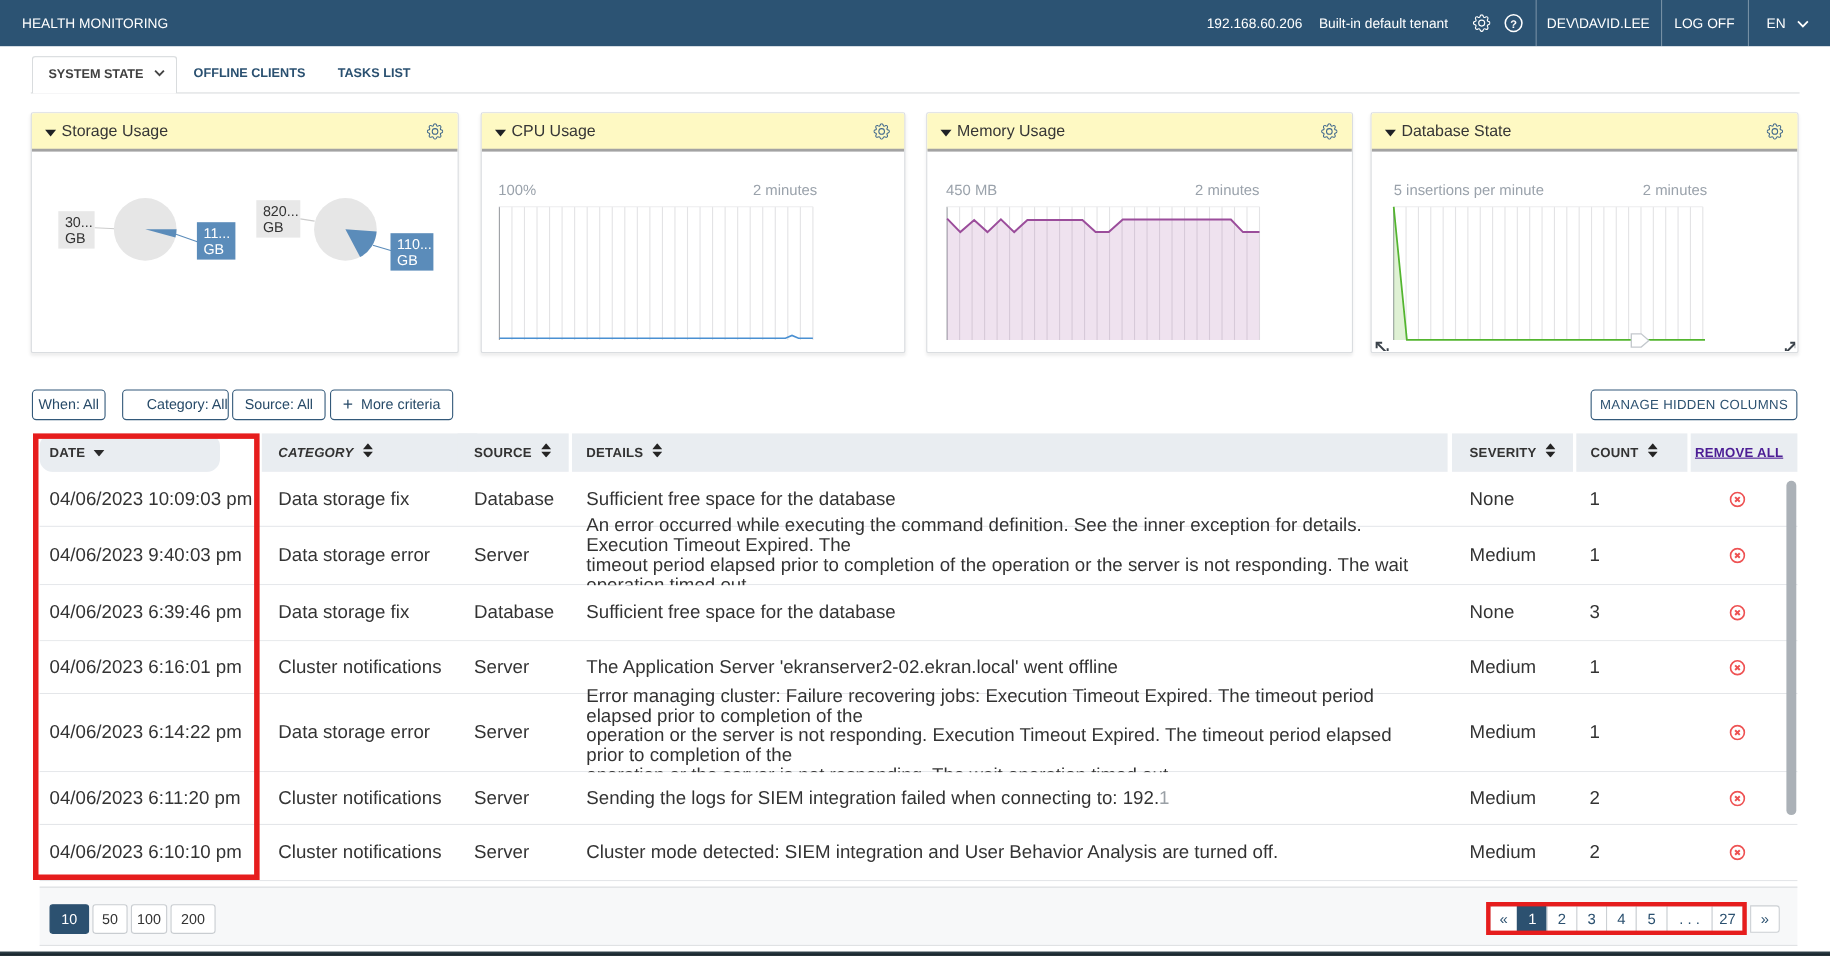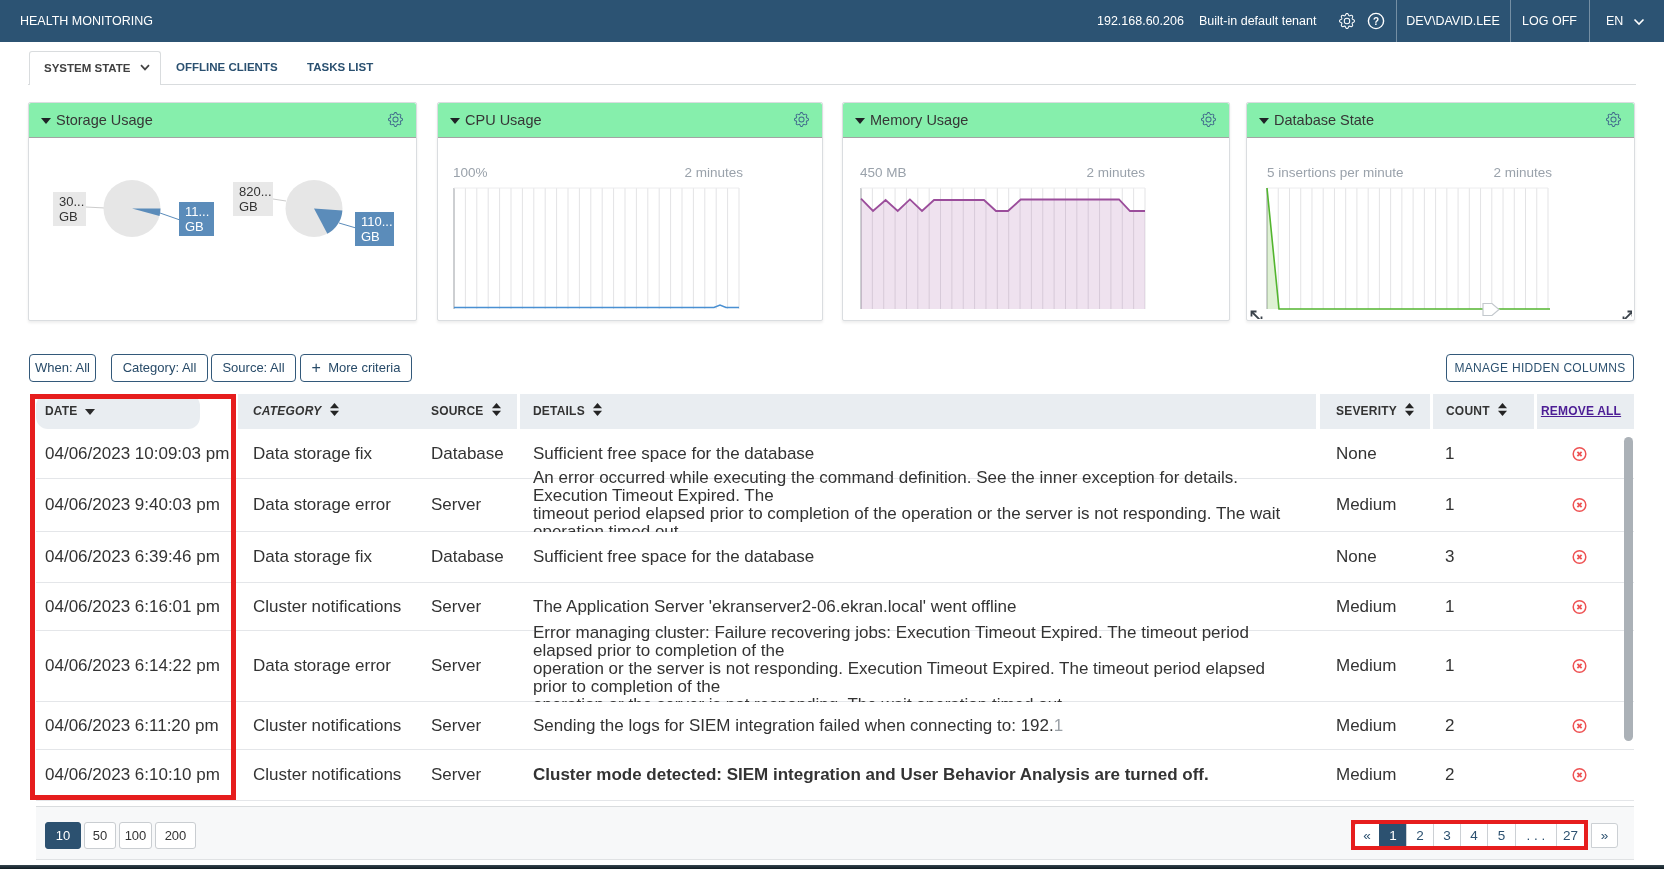--- a/index.html
+++ b/index.html
@@ -11,21 +11,21 @@
 #topbar .item { position:absolute; top:0; line-height:42px; white-space:nowrap; }
 #topbar .divider { position:absolute; top:0; width:1px; height:42px; background:rgba(255,255,255,0.35); }
 
 
 .tab-line { position:absolute; left:28px; top:84px; width:1608px; height:1px; background:#d9dcde; }
 .tab-active { position:absolute; left:29px; top:51px; width:132px; height:34px; background:#fff; border:1px solid #d9dcde; border-bottom:none; border-radius:3px 3px 0 0; z-index:2; font-size:11.5px; font-weight:bold; color:#404040; line-height:33px; padding-left:14px; }
 .tab { position:absolute; top:51px; height:34px; line-height:33px; font-size:11.5px; font-weight:bold; color:#2a5070; }
 
 
 .card { position:absolute; top:102px; width:389px; height:219px; background:#fff; border:1px solid #dadde0; border-radius:2px; box-shadow:0 2px 3px rgba(0,0,0,.07); }
-.card-h { position:absolute; left:0; top:0; right:0; height:35px; background:#86efac; border-bottom:1px solid #a3a3a3; border-radius:2px 2px 0 0; }
+.card-h { position:absolute; left:0; top:0; right:0; height:35px; background:#fef9c3; border-bottom:3px solid #a3a3a3; border-radius:2px 2px 0 0; }
 .card-h .tri { position:absolute; left:12px; top:15px; width:0; height:0; border-left:5px solid transparent; border-right:5px solid transparent; border-top:6px solid #1f2226; }
 .card-h .t { position:absolute; left:27px; top:0; line-height:34px; font-size:14.5px; color:#363636; }
 .card-h svg.gear { position:absolute; right:13px; top:9px; }
 .card-b { position:absolute; left:0; top:35px; width:385px; height:181px; }
 
 
 .fbtn { position:absolute; top:354px; height:28px; border:1px solid #33597a; border-radius:4px; background:#fff; color:#274a68; font-size:13px; line-height:26px; text-align:center; }
 
 
 #thead { position:absolute; left:36px; top:394px; width:1598px; height:35px; background:#fff; }
@@ -262,21 +262,21 @@
         <path d="M14.5 178.5 v5 h-5" fill="none"></path>
         <line x1="385" y1="174" x2="376" y2="183"></line>
         <path d="M380.5 173.5 h5 v5" fill="none"></path>
         <path d="M381.5 183.5 h-5 v-5" fill="none"></path>
       </g>
     </svg>
   </div>
 </div>
 
 <div class="fbtn" style="left:29px; width:67px;">When: All</div>
-<div class="fbtn" style="left:111px; width:97px;">Category: All</div>
+<div class="fbtn" style="left:111px; width:97px;text-align:right;">Category: All</div>
 <div class="fbtn" style="left:211px; width:85px;">Source: All</div>
 <div class="fbtn" style="left:300px; width:112px;"><span style="font-size:16px; font-weight:400; vertical-align:-1px;">+</span>&nbsp; More criteria</div>
 <div class="fbtn" style="left:1446px; width:188px; color:#2c5170; letter-spacing:.3px; font-size:12px;">MANAGE HIDDEN COLUMNS</div>
 
 <div id="thead">
   <div class="hc" style="left:0; width:164px; padding-left:9px;border-radius:12px;">DATE<svg style="margin-left:7px;" width="10" height="6" viewBox="0 0 10 6">
         <polygon points="0,0 10,0 5,6" fill="#2b2b2b"></polygon>
       </svg></div>
   <div class="hc" style="left:202px; width:196px; padding-left:15px;font-style:italic;">CATEGORY<svg style="margin-left:8px; vertical-align:-1px;" width="9" height="13" viewBox="0 0 9 13">
         <polygon points="0,5.3 9,5.3 4.5,0" fill="#242424"></polygon>
@@ -335,21 +335,21 @@
       <div class="c" style="left:1409px;">3</div>
       <svg width="15" height="15" viewBox="0 0 15 15" style="position:absolute; top:50%; left:1536px; transform:translateY(-50%);">
         <circle cx="7.5" cy="7.5" r="6.3" fill="none" stroke="#ee5253" stroke-width="1.5"></circle>
         <path d="M5.4 5.4 L9.6 9.6 M9.6 5.4 L5.4 9.6" stroke="#ee5253" stroke-width="1.8"></path>
       </svg>
     </div>
     <div class="row" style="top:583px; height:48px;">
       <div class="c" style="left:9px;">04/06/2023 6:16:01 pm</div>
       <div class="c" style="left:217px;">Cluster notifications</div>
       <div class="c" style="left:395px;">Server</div>
-      <div class="c details" style="left:497px;">The Application Server 'ekranserver2-06.ekran.local' went offline</div>
+      <div class="c details" style="left:497px;">The Application Server 'ekranserver2-02.ekran.local' went offline</div>
       <div class="c" style="left:1300px;">Medium</div>
       <div class="c" style="left:1409px;">1</div>
       <svg width="15" height="15" viewBox="0 0 15 15" style="position:absolute; top:50%; left:1536px; transform:translateY(-50%);">
         <circle cx="7.5" cy="7.5" r="6.3" fill="none" stroke="#ee5253" stroke-width="1.5"></circle>
         <path d="M5.4 5.4 L9.6 9.6 M9.6 5.4 L5.4 9.6" stroke="#ee5253" stroke-width="1.8"></path>
       </svg>
     </div>
     <div class="row" style="top:631px; height:71px;">
       <div class="c" style="left:9px;">04/06/2023 6:14:22 pm</div>
       <div class="c" style="left:217px;">Data storage error</div>
@@ -371,21 +371,21 @@
       <div class="c" style="left:1409px;">2</div>
       <svg width="15" height="15" viewBox="0 0 15 15" style="position:absolute; top:50%; left:1536px; transform:translateY(-50%);">
         <circle cx="7.5" cy="7.5" r="6.3" fill="none" stroke="#ee5253" stroke-width="1.5"></circle>
         <path d="M5.4 5.4 L9.6 9.6 M9.6 5.4 L5.4 9.6" stroke="#ee5253" stroke-width="1.8"></path>
       </svg>
     </div>
     <div class="row" style="top:750px; height:51px;">
       <div class="c" style="left:9px;">04/06/2023 6:10:10 pm</div>
       <div class="c" style="left:217px;">Cluster notifications</div>
       <div class="c" style="left:395px;">Server</div>
-      <div class="c details" style="left:497px;font-weight:bold;">Cluster mode detected: SIEM integration and User Behavior Analysis are turned off.</div>
+      <div class="c details" style="left:497px;">Cluster mode detected: SIEM integration and User Behavior Analysis are turned off.</div>
       <div class="c" style="left:1300px;">Medium</div>
       <div class="c" style="left:1409px;">2</div>
       <svg width="15" height="15" viewBox="0 0 15 15" style="position:absolute; top:50%; left:1536px; transform:translateY(-50%);">
         <circle cx="7.5" cy="7.5" r="6.3" fill="none" stroke="#ee5253" stroke-width="1.5"></circle>
         <path d="M5.4 5.4 L9.6 9.6 M9.6 5.4 L5.4 9.6" stroke="#ee5253" stroke-width="1.8"></path>
       </svg>
     </div>
   </div>
 
 <div id="tfoot"></div>

